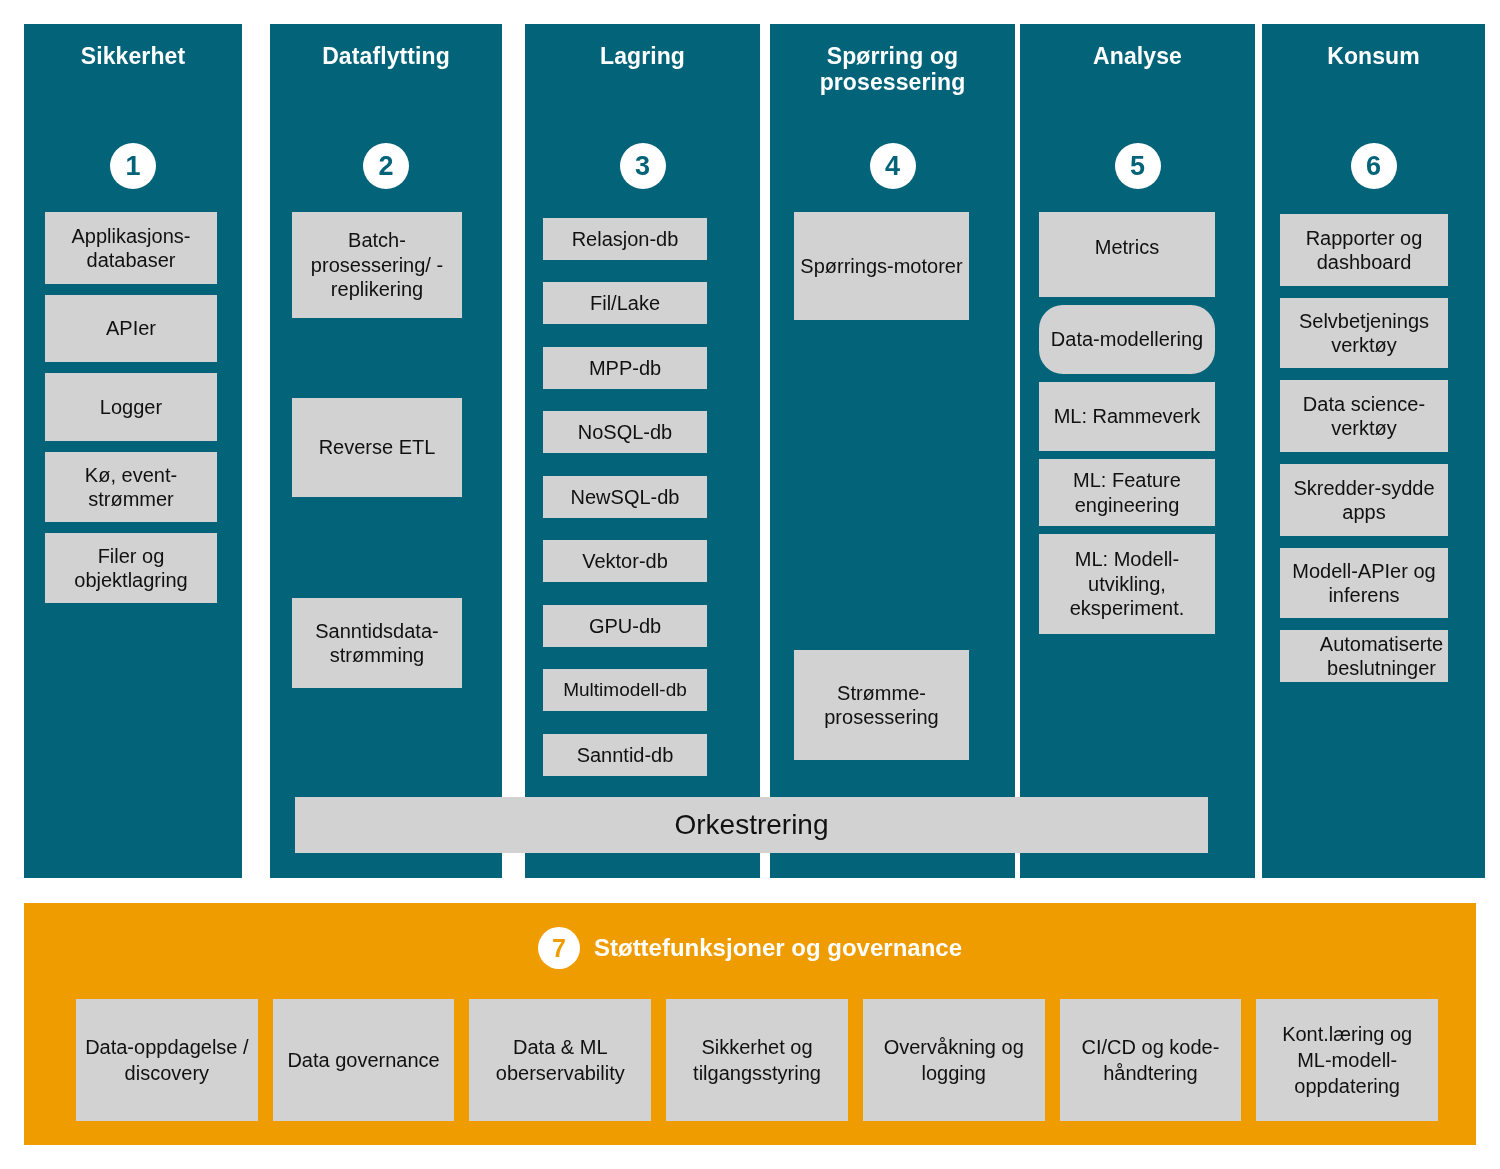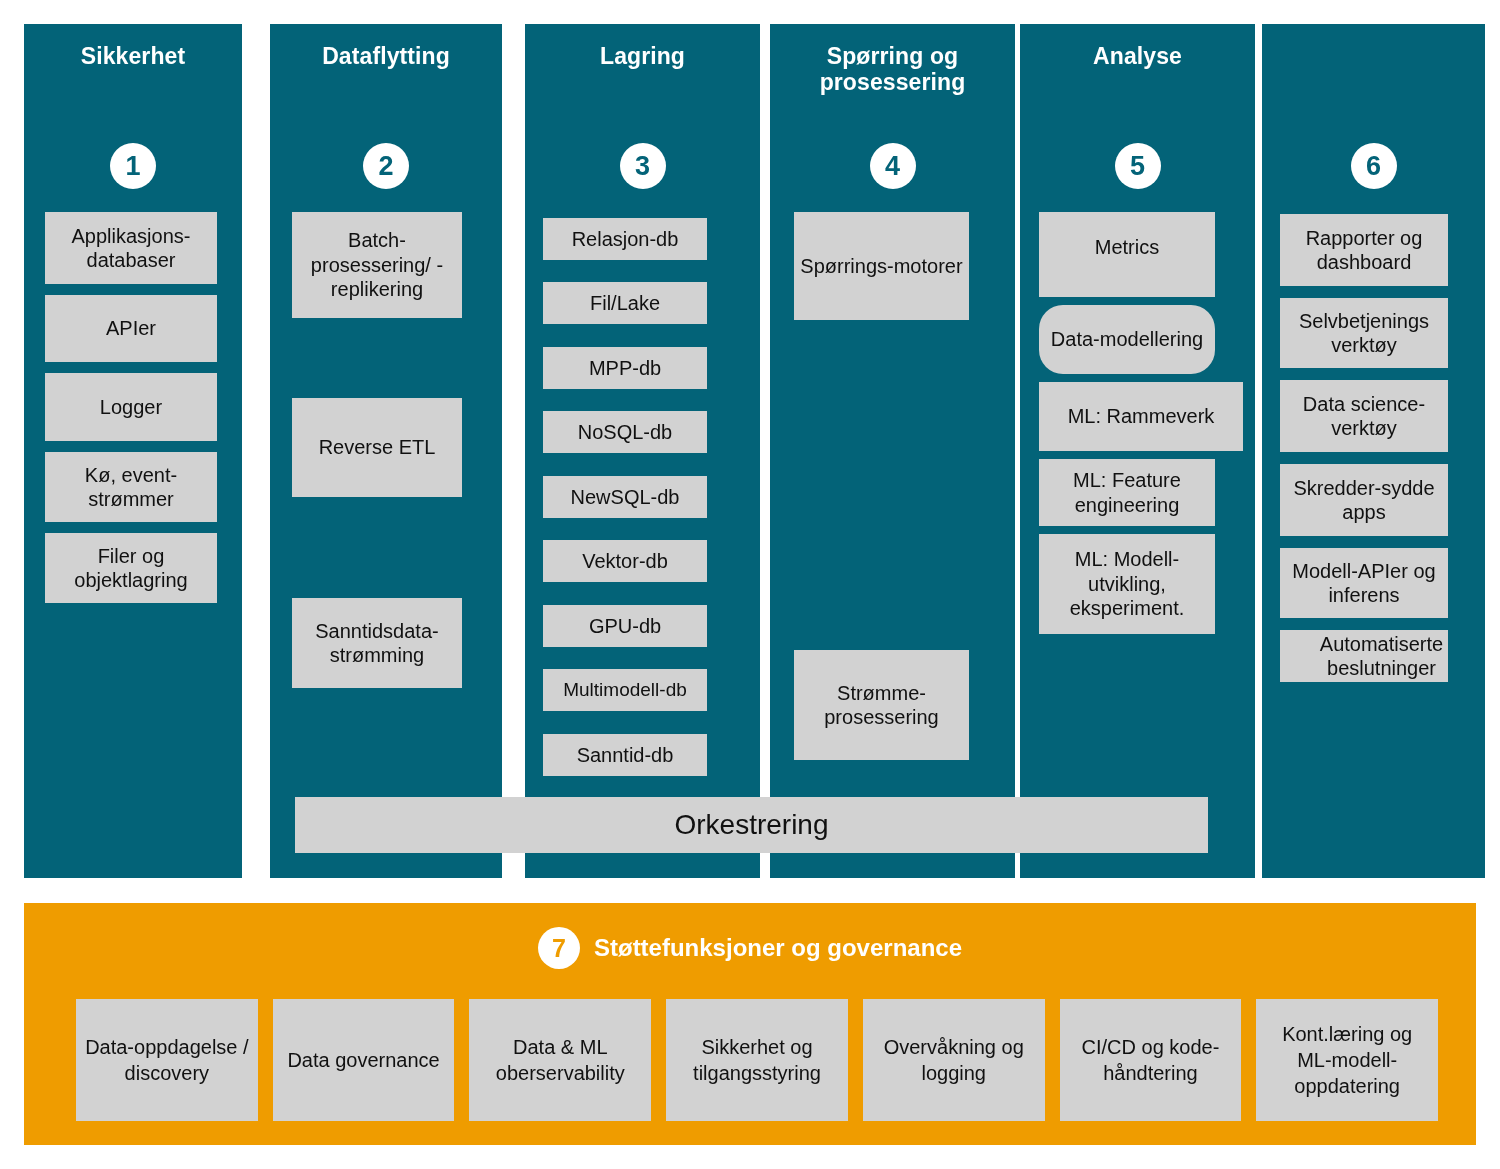--- a/index.html
+++ b/index.html
@@ -230,33 +230,34 @@
   <div class="column" style="left:1020px; top:24px; width:235px; height:854px;">
     <div class="col-header">Analyse</div>
     <div class="badge" style="top:119px;">5</div>
     <div class="col-items" style="top:188px;">
       <div class="tile" style="left:19px; width:176px; top:0px; height:85px; align-items:flex-start; padding-top:23px;">
         <span>Metrics</span>
       </div>
       <div class="tile" style="left:19px; width:176px; top:93px; height:69px;border-radius:24px;">
         <span>Data-modellering</span>
       </div>
-      <div class="tile" style="left:19px; width:204px; top:170px; height:69px;">
+      <div class="tile" style="left:19px; width:176px; top:170px; height:69px;">
         <span>ML: Rammeverk</span>
       </div>
       <div class="tile" style="left:19px; width:176px; top:247px; height:67px;">
         <span>ML: Feature engineering</span>
       </div>
       <div class="tile" style="left:19px; width:176px; top:322px; height:100px;">
         <span>ML: Modell-utvikling, eksperiment.</span>
       </div>
     </div>
   </div>
 
   <div class="column" style="left:1262px; top:24px; width:223px; height:854px;">
+    <div class="col-header">Konsum</div>
     <div class="badge" style="top:119px;">6</div>
     <div class="col-items" style="top:190px;">
       <div class="tile" style="left:18px; width:168px; top:0px; height:72px;">
         <span>Rapporter og dashboard</span>
       </div>
       <div class="tile" style="left:18px; width:168px; top:84px; height:70px;">
         <span>Selvbetjenings verktøy</span>
       </div>
       <div class="tile" style="left:18px; width:168px; top:166px; height:72px;">
         <span>Data science-verktøy</span>

